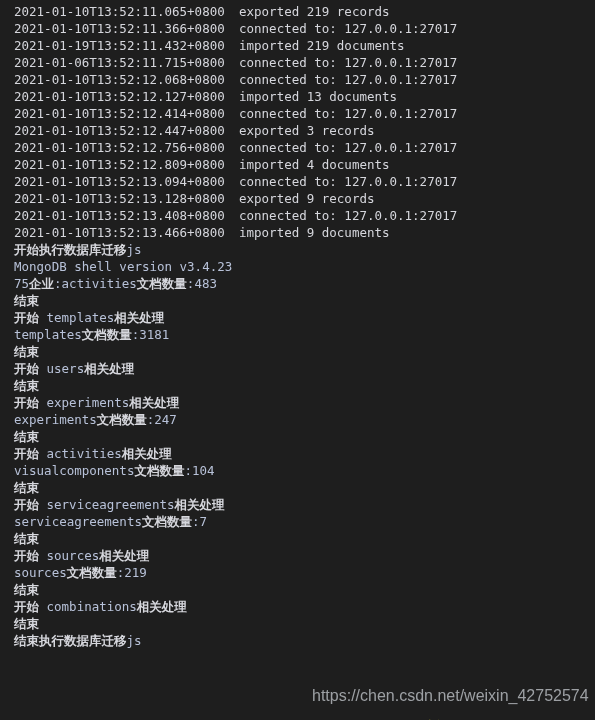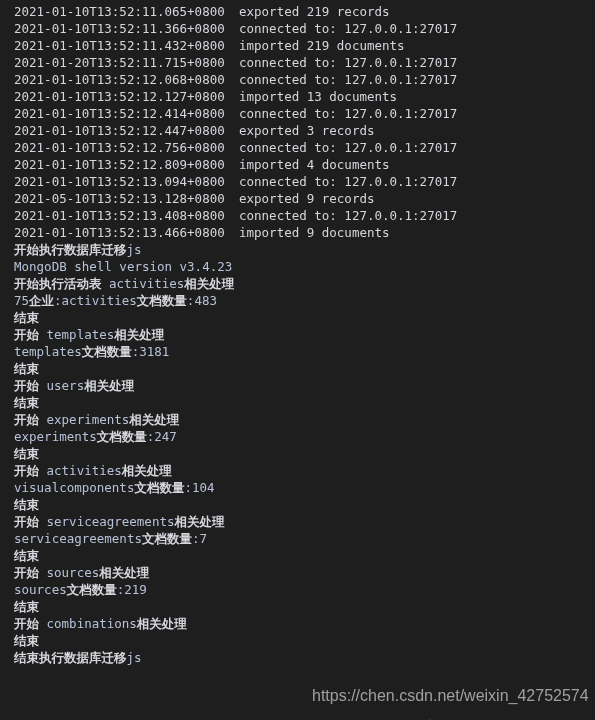--- a/index.html
+++ b/index.html
@@ -84,37 +84,36 @@
     letter-spacing: 0px;
   }
 </style>
 </head>
 <body>
 
 <div id="terminal">
   <div id="log-area">
       <div class="line"><span class="log-ts">2021-01-10T13:52:11.065+0800</span><span class="log-msg">exported 219 records</span></div>
       <div class="line"><span class="log-ts">2021-01-10T13:52:11.366+0800</span><span class="log-msg">connected to: 127.0.0.1:27017</span></div>
-      <div class="line"><span class="log-ts">2021-01-10T13:52:11.432+0800</span><span class="log-msg">imported 219 documents</span></div>
-      <div class="line"><span class="log-ts">2021-01-20T13:52:11.715+0800</span><span class="log-msg">connected to: 127.0.0.1:27017</span></div>
+      <div class="line"><span class="log-ts">2021-01-19T13:52:11.432+0800</span><span class="log-msg">imported 219 documents</span></div>
+      <div class="line"><span class="log-ts">2021-01-06T13:52:11.715+0800</span><span class="log-msg">connected to: 127.0.0.1:27017</span></div>
       <div class="line"><span class="log-ts">2021-01-10T13:52:12.068+0800</span><span class="log-msg">connected to: 127.0.0.1:27017</span></div>
       <div class="line"><span class="log-ts">2021-01-10T13:52:12.127+0800</span><span class="log-msg">imported 13 documents</span></div>
       <div class="line"><span class="log-ts">2021-01-10T13:52:12.414+0800</span><span class="log-msg">connected to: 127.0.0.1:27017</span></div>
       <div class="line"><span class="log-ts">2021-01-10T13:52:12.447+0800</span><span class="log-msg">exported 3 records</span></div>
       <div class="line"><span class="log-ts">2021-01-10T13:52:12.756+0800</span><span class="log-msg">connected to: 127.0.0.1:27017</span></div>
       <div class="line"><span class="log-ts">2021-01-10T13:52:12.809+0800</span><span class="log-msg">imported 4 documents</span></div>
       <div class="line"><span class="log-ts">2021-01-10T13:52:13.094+0800</span><span class="log-msg">connected to: 127.0.0.1:27017</span></div>
-      <div class="line"><span class="log-ts">2021-05-10T13:52:13.128+0800</span><span class="log-msg">exported 9 records</span></div>
+      <div class="line"><span class="log-ts">2021-01-10T13:52:13.128+0800</span><span class="log-msg">exported 9 records</span></div>
       <div class="line"><span class="log-ts">2021-01-10T13:52:13.408+0800</span><span class="log-msg">connected to: 127.0.0.1:27017</span></div>
       <div class="line"><span class="log-ts">2021-01-10T13:52:13.466+0800</span><span class="log-msg">imported 9 documents</span></div>
     </div>
   <div id="output-area">
       <div class="line"><span class="cn">开始执行数据库迁移</span><span class="ascii">js</span></div>
       <div class="line"><span class="ascii">MongoDB shell version v3.4.23</span></div>
-      <div class="line"><span class="cn">开始执行活动表</span><span class="ascii"> activities</span><span class="cn">相关处理</span></div>
       <div class="line"><span class="ascii">75</span><span class="cn">企业</span><span class="ascii">:activities</span><span class="cn">文档数量</span><span class="ascii">:483</span></div>
       <div class="line"><span class="cn">结束</span></div>
       <div class="line"><span class="cn">开始</span><span class="ascii"> templates</span><span class="cn">相关处理</span></div>
       <div class="line"><span class="ascii">templates</span><span class="cn">文档数量</span><span class="ascii">:3181</span></div>
       <div class="line"><span class="cn">结束</span></div>
       <div class="line"><span class="cn">开始</span><span class="ascii"> users</span><span class="cn">相关处理</span></div>
       <div class="line"><span class="cn">结束</span></div>
       <div class="line"><span class="cn">开始</span><span class="ascii"> experiments</span><span class="cn">相关处理</span></div>
       <div class="line"><span class="ascii">experiments</span><span class="cn">文档数量</span><span class="ascii">:247</span></div>
       <div class="line"><span class="cn">结束</span></div>

